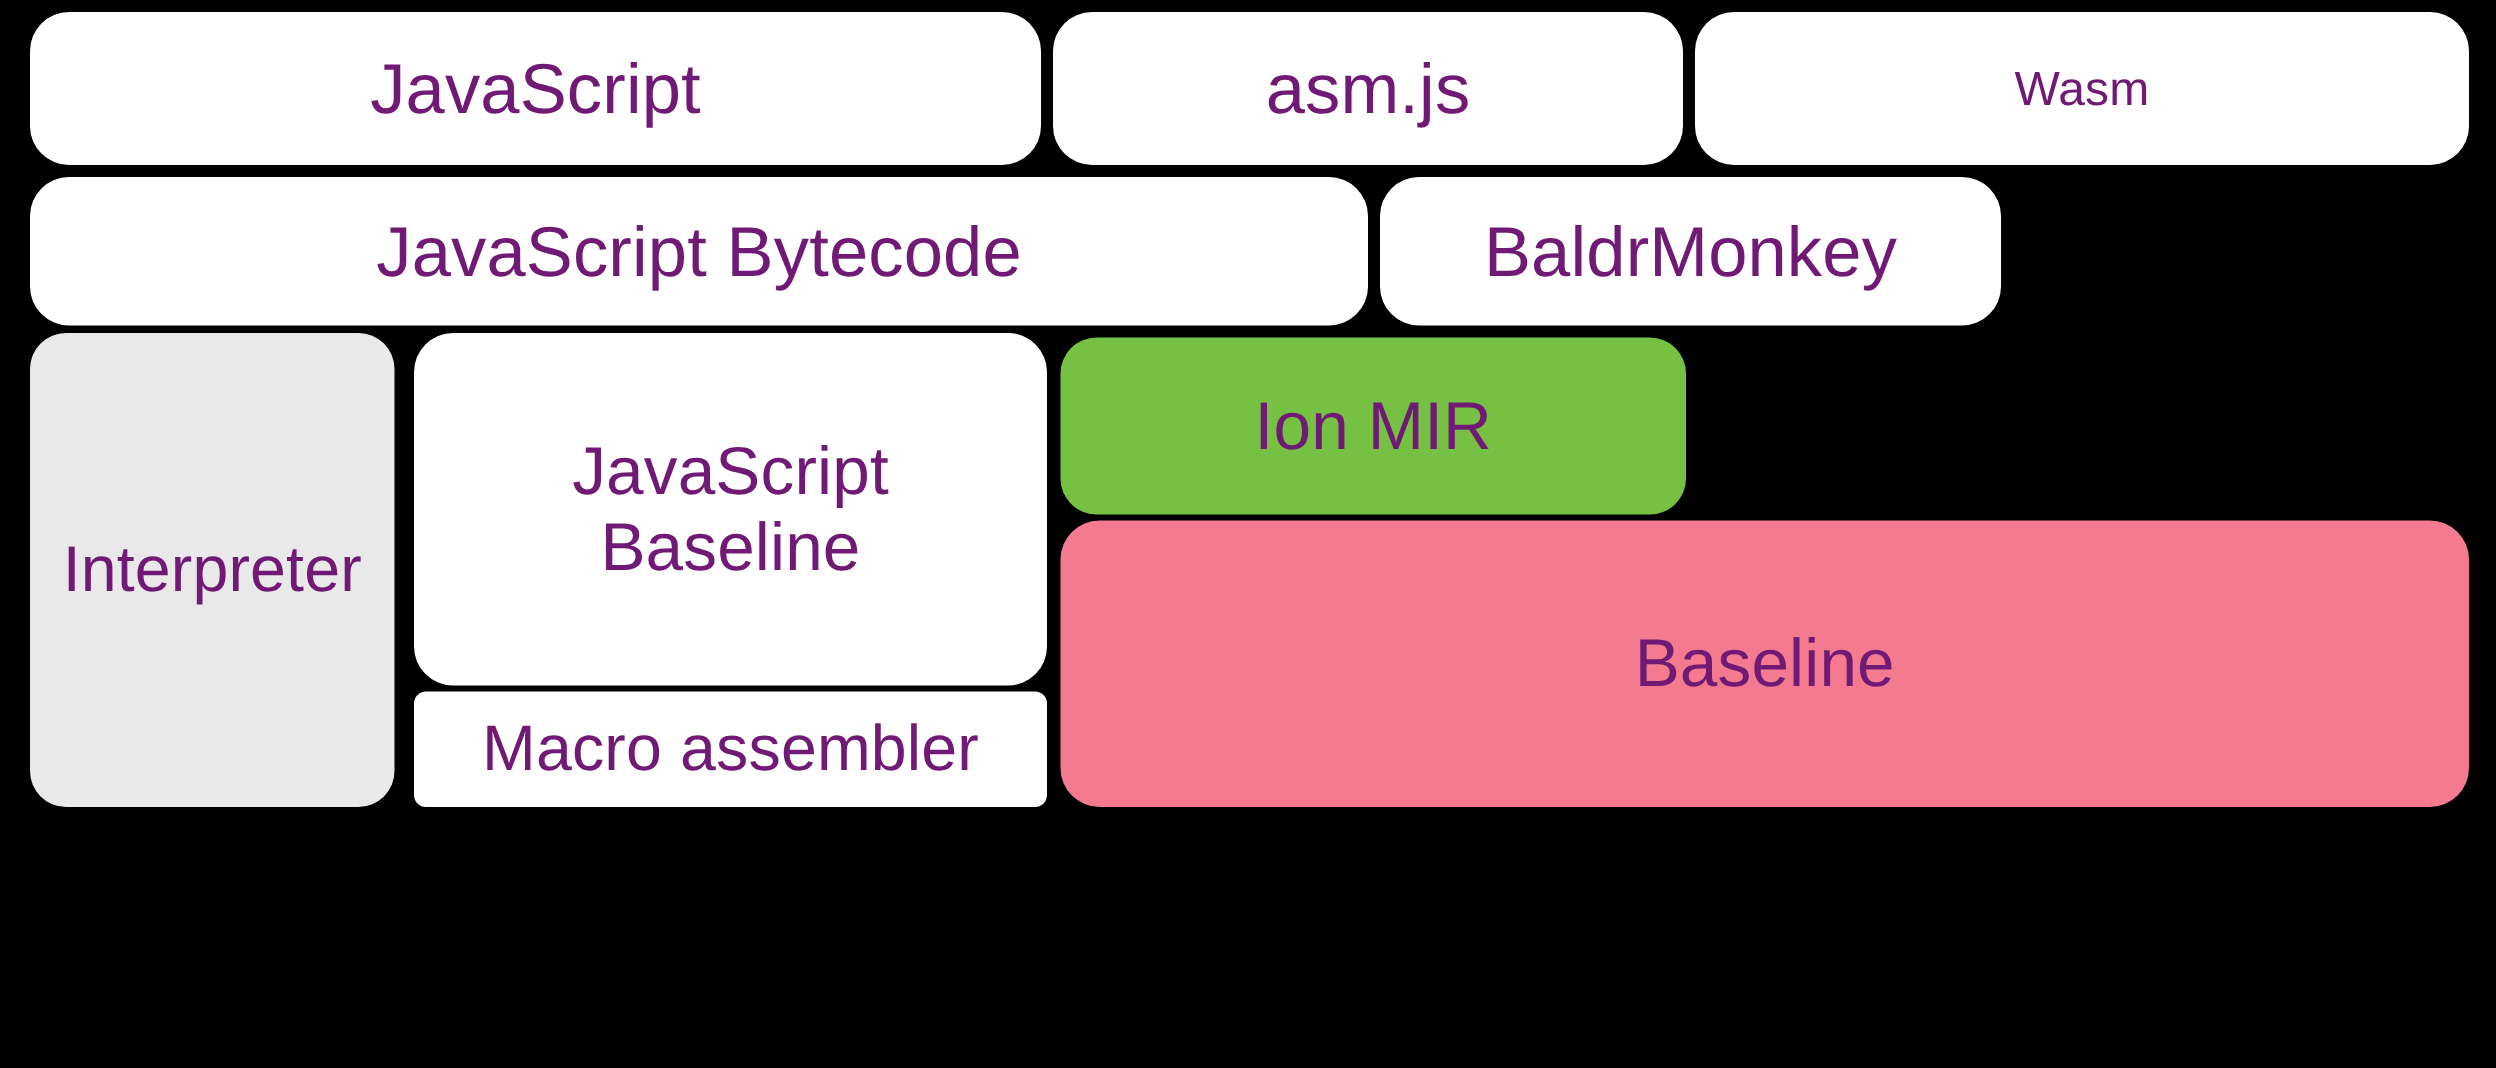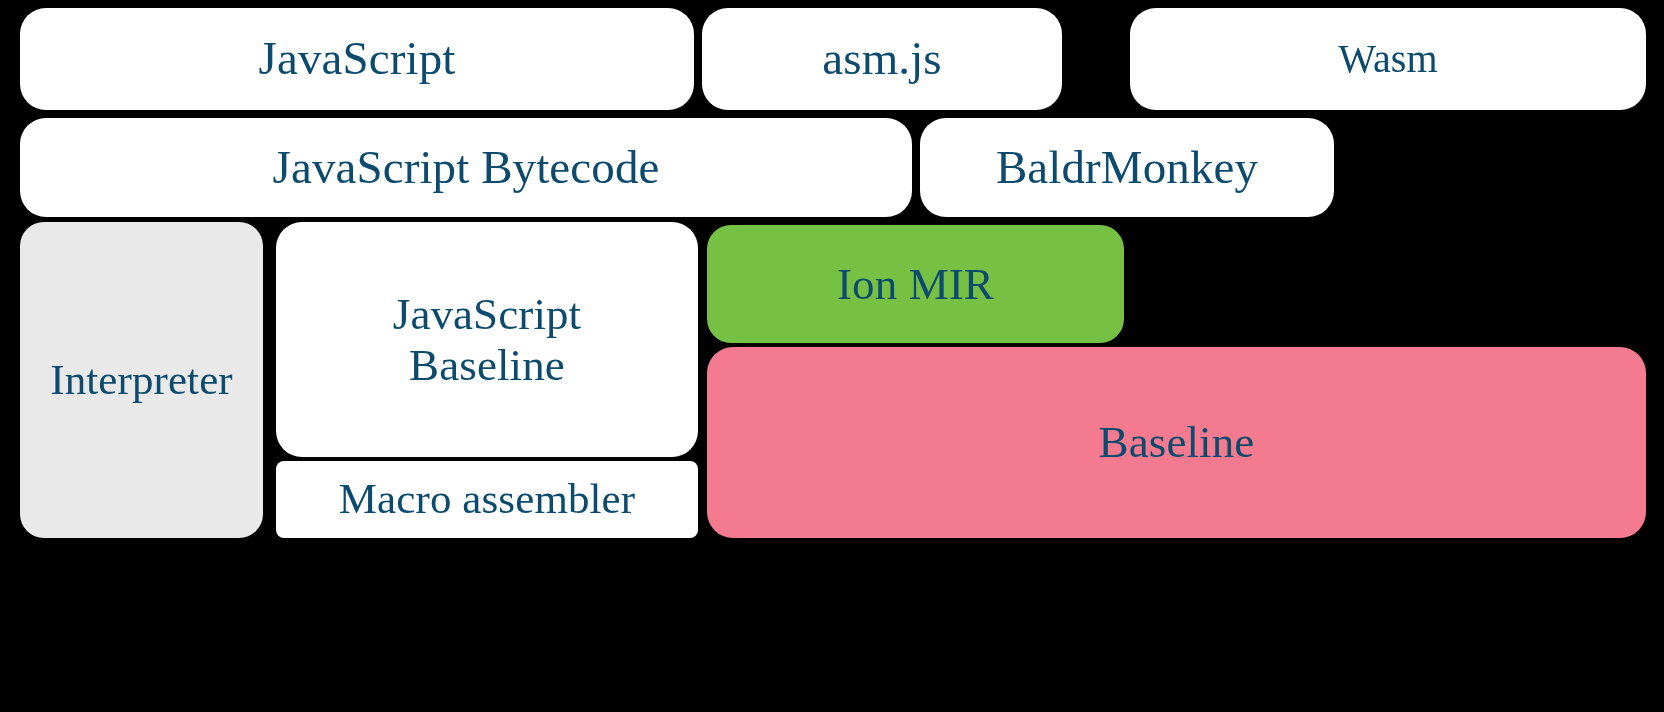--- a/index.html
+++ b/index.html
@@ -19,37 +19,36 @@
     overflow: hidden;
   }
   .node {
     position: absolute;
     box-sizing: border-box;
     border-radius: 26px;
     display: flex;
     align-items: center;
     justify-content: center;
     text-align: center;
-    color: #0c4a6e;
+    color: #701a75;
     line-height: 1.13;
     white-space: pre-line;
     padding: 0 10px;
     font-weight: 400;
     letter-spacing: 0.1px;
-    font-family: Liberation Serif, serif;
   }
   .fill-white { background: #ffffff; }
   .fill-gray  { background: #e9e9e9; }
   .fill-green { background: #76c144; }
   .fill-pink  { background: #f47b8f; }
 
   
   .n-javascript      { left:20px;   top:8px;   width:674px; height:102px; font-size:47px; }
-  .n-asmjs           { left:702px;  top:8px;   width:360px; height:102px; font-size:47px; }
-  .n-wasm            { left:1130px; top:8px;   width:516px; height:102px; font-size:40px; }
+  .n-asmjs           { left:702px;  top:8px;   width:420px; height:102px; font-size:47px; }
+  .n-wasm            { left:1130px; top:8px;   width:516px; height:102px; font-size:32px; }
 
   
   .n-js-bytecode     { left:20px;   top:118px; width:892px; height:99px;  font-size:47px; }
   .n-baldrmonkey     { left:920px;  top:118px; width:414px; height:99px;  font-size:47px; }
 
   
   .n-interpreter     { left:20px;   top:222px; width:243px; height:316px; font-size:43px; border-radius:24px; }
   .n-js-baseline     { left:276px;  top:222px; width:422px; height:235px; font-size:45px; }
   .n-macro-assembler { left:276px;  top:461px; width:422px; height:77px;  font-size:43px; border-radius:8px; }
   .n-ion-mir         { left:707px;  top:225px; width:417px; height:118px; font-size:45px; border-radius:24px; }

